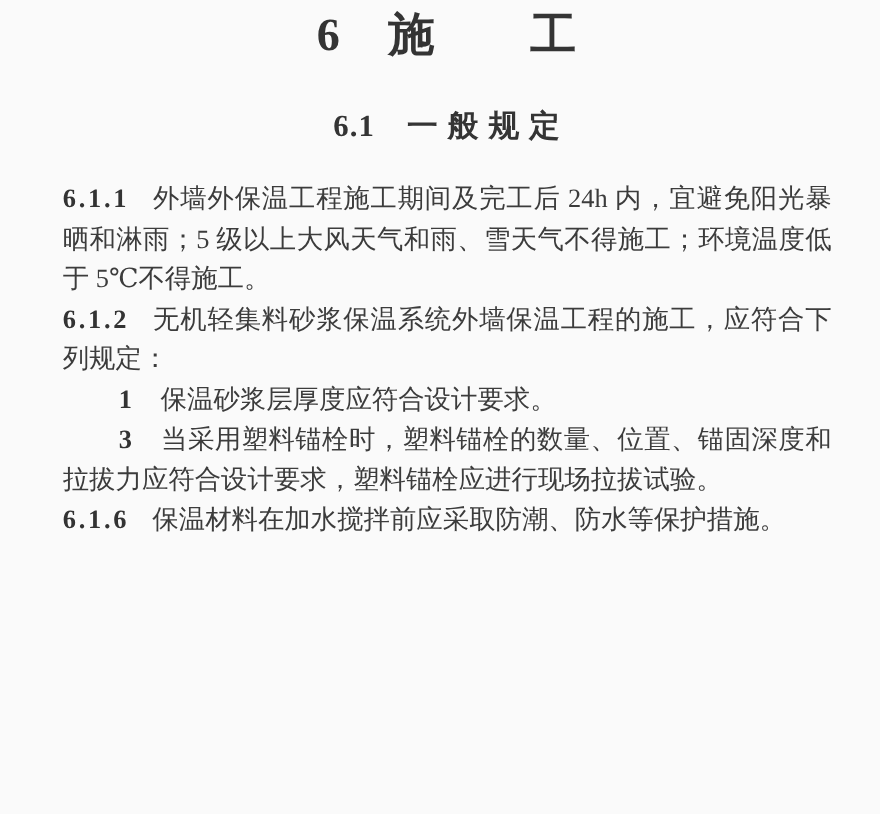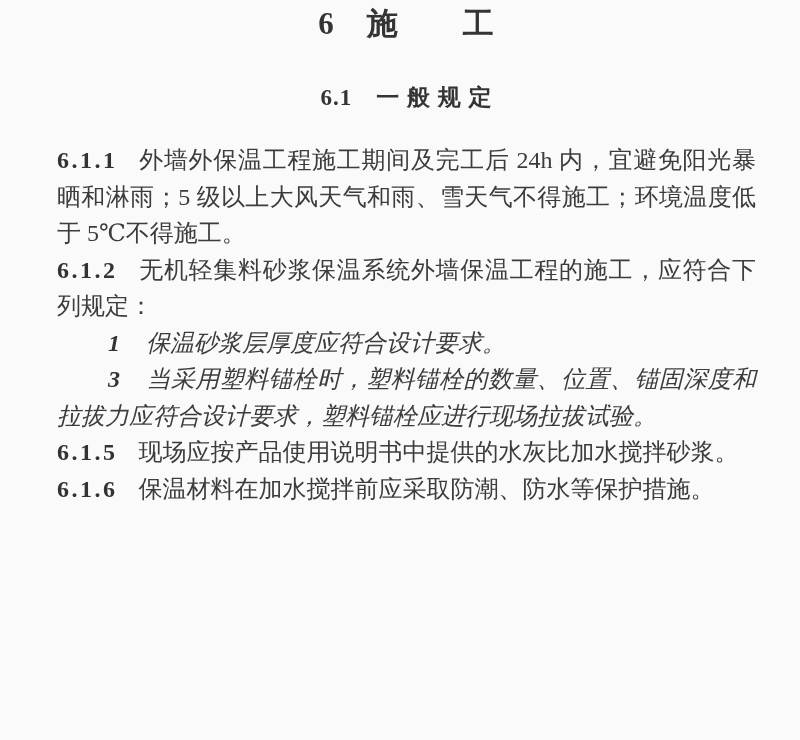--- a/index.html
+++ b/index.html
@@ -17,48 +17,47 @@
     width: 800px;
     height: 740px;
     padding: 3px 44px 0 57px;
     font-family: "Liberation Serif", "DejaVu Serif", serif;
     color: #3c3c3c;
     background: #fafafa;
   }
   .chapter-heading {
     margin: 0;
     text-align: center;
-    font-size: 31px;
+    font-size: 42px;
     font-weight: 700;
     letter-spacing: 1px;
     white-space: pre;
     color: #343434;
   }
   .section-heading {
     margin: 37px 0 0 0;
     text-align: center;
-    font-size: 23px;
+    font-size: 28px;
     font-weight: 700;
     letter-spacing: 1px;
     white-space: pre;
     color: #343434;
   }
   .clauses {
     margin-top: 29px;
     font-size: 24px;
     line-height: 36.5px;
     text-align: justify;
   }
   p.clause {
     margin: 0;
   }
   p.sub-item {
     margin: 0;
     text-indent: 51px;
-    font-style: italic;
   }
   .clause-num {
     font-weight: 700;
     letter-spacing: 2.5px;
     margin-right: 21px;
     color: #333333;
   }
   .item-num {
     font-weight: 700;
     margin-right: 26px;
@@ -80,18 +79,17 @@
 
     <p class="clause"><span class="clause-num">6.1.2</span><span>无机轻集料砂浆保温系统外墙保温工程的施工，应符合下列规定：</span></p>
 
     <p class="sub-item"><span class="item-num">1</span><span>保温砂浆层厚度应符合设计要求。</span></p>
 
 
     <p class="sub-item"><span class="item-num">3</span><span>当采用塑料锚栓时，塑料锚栓的数量、位置、锚固深度和拉拔力应符合设计要求，塑料锚栓应进行现场拉拔试验。</span></p>
 
 
 
-    <p class="clause"><span class="clause-num">6.1.5</span><span>现场应按产品使用说明书中提供的水灰比加水搅拌砂浆。</span></p>
 
     <p class="clause"><span class="clause-num">6.1.6</span><span>保温材料在加水搅拌前应采取防潮、防水等保护措施。</span></p>
 
   </div>
 </div>
 
 </body></html>

